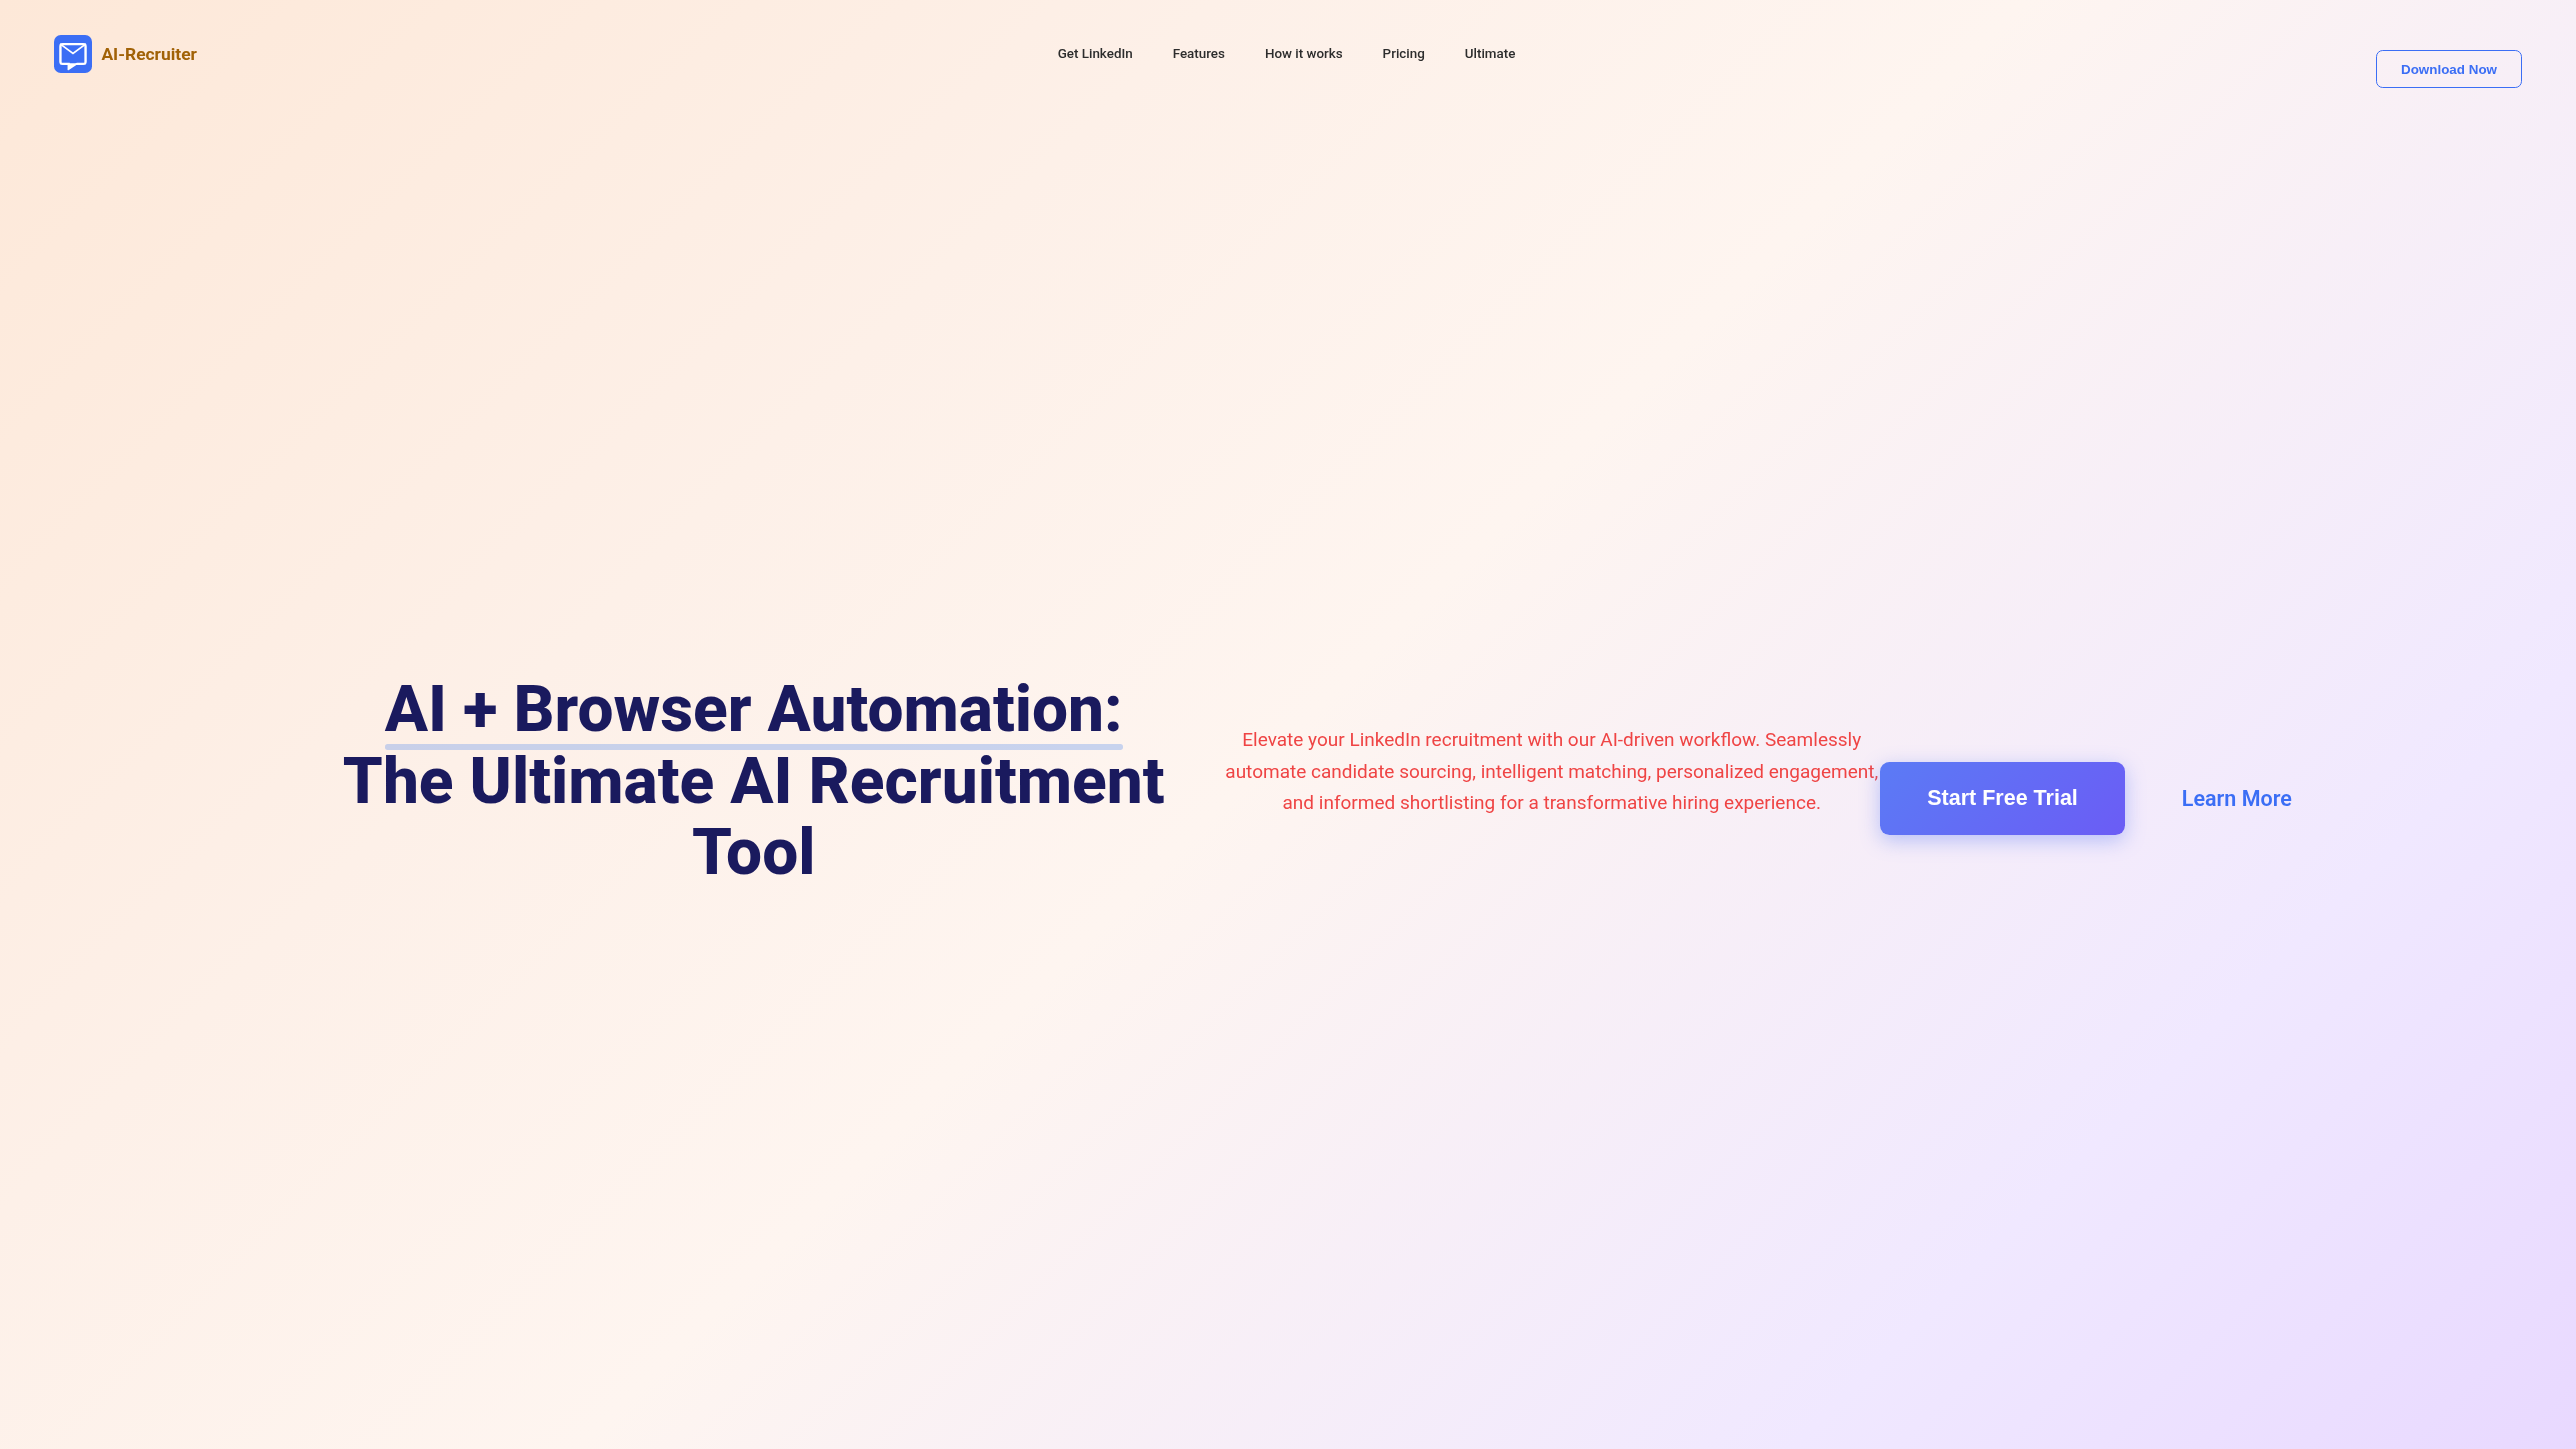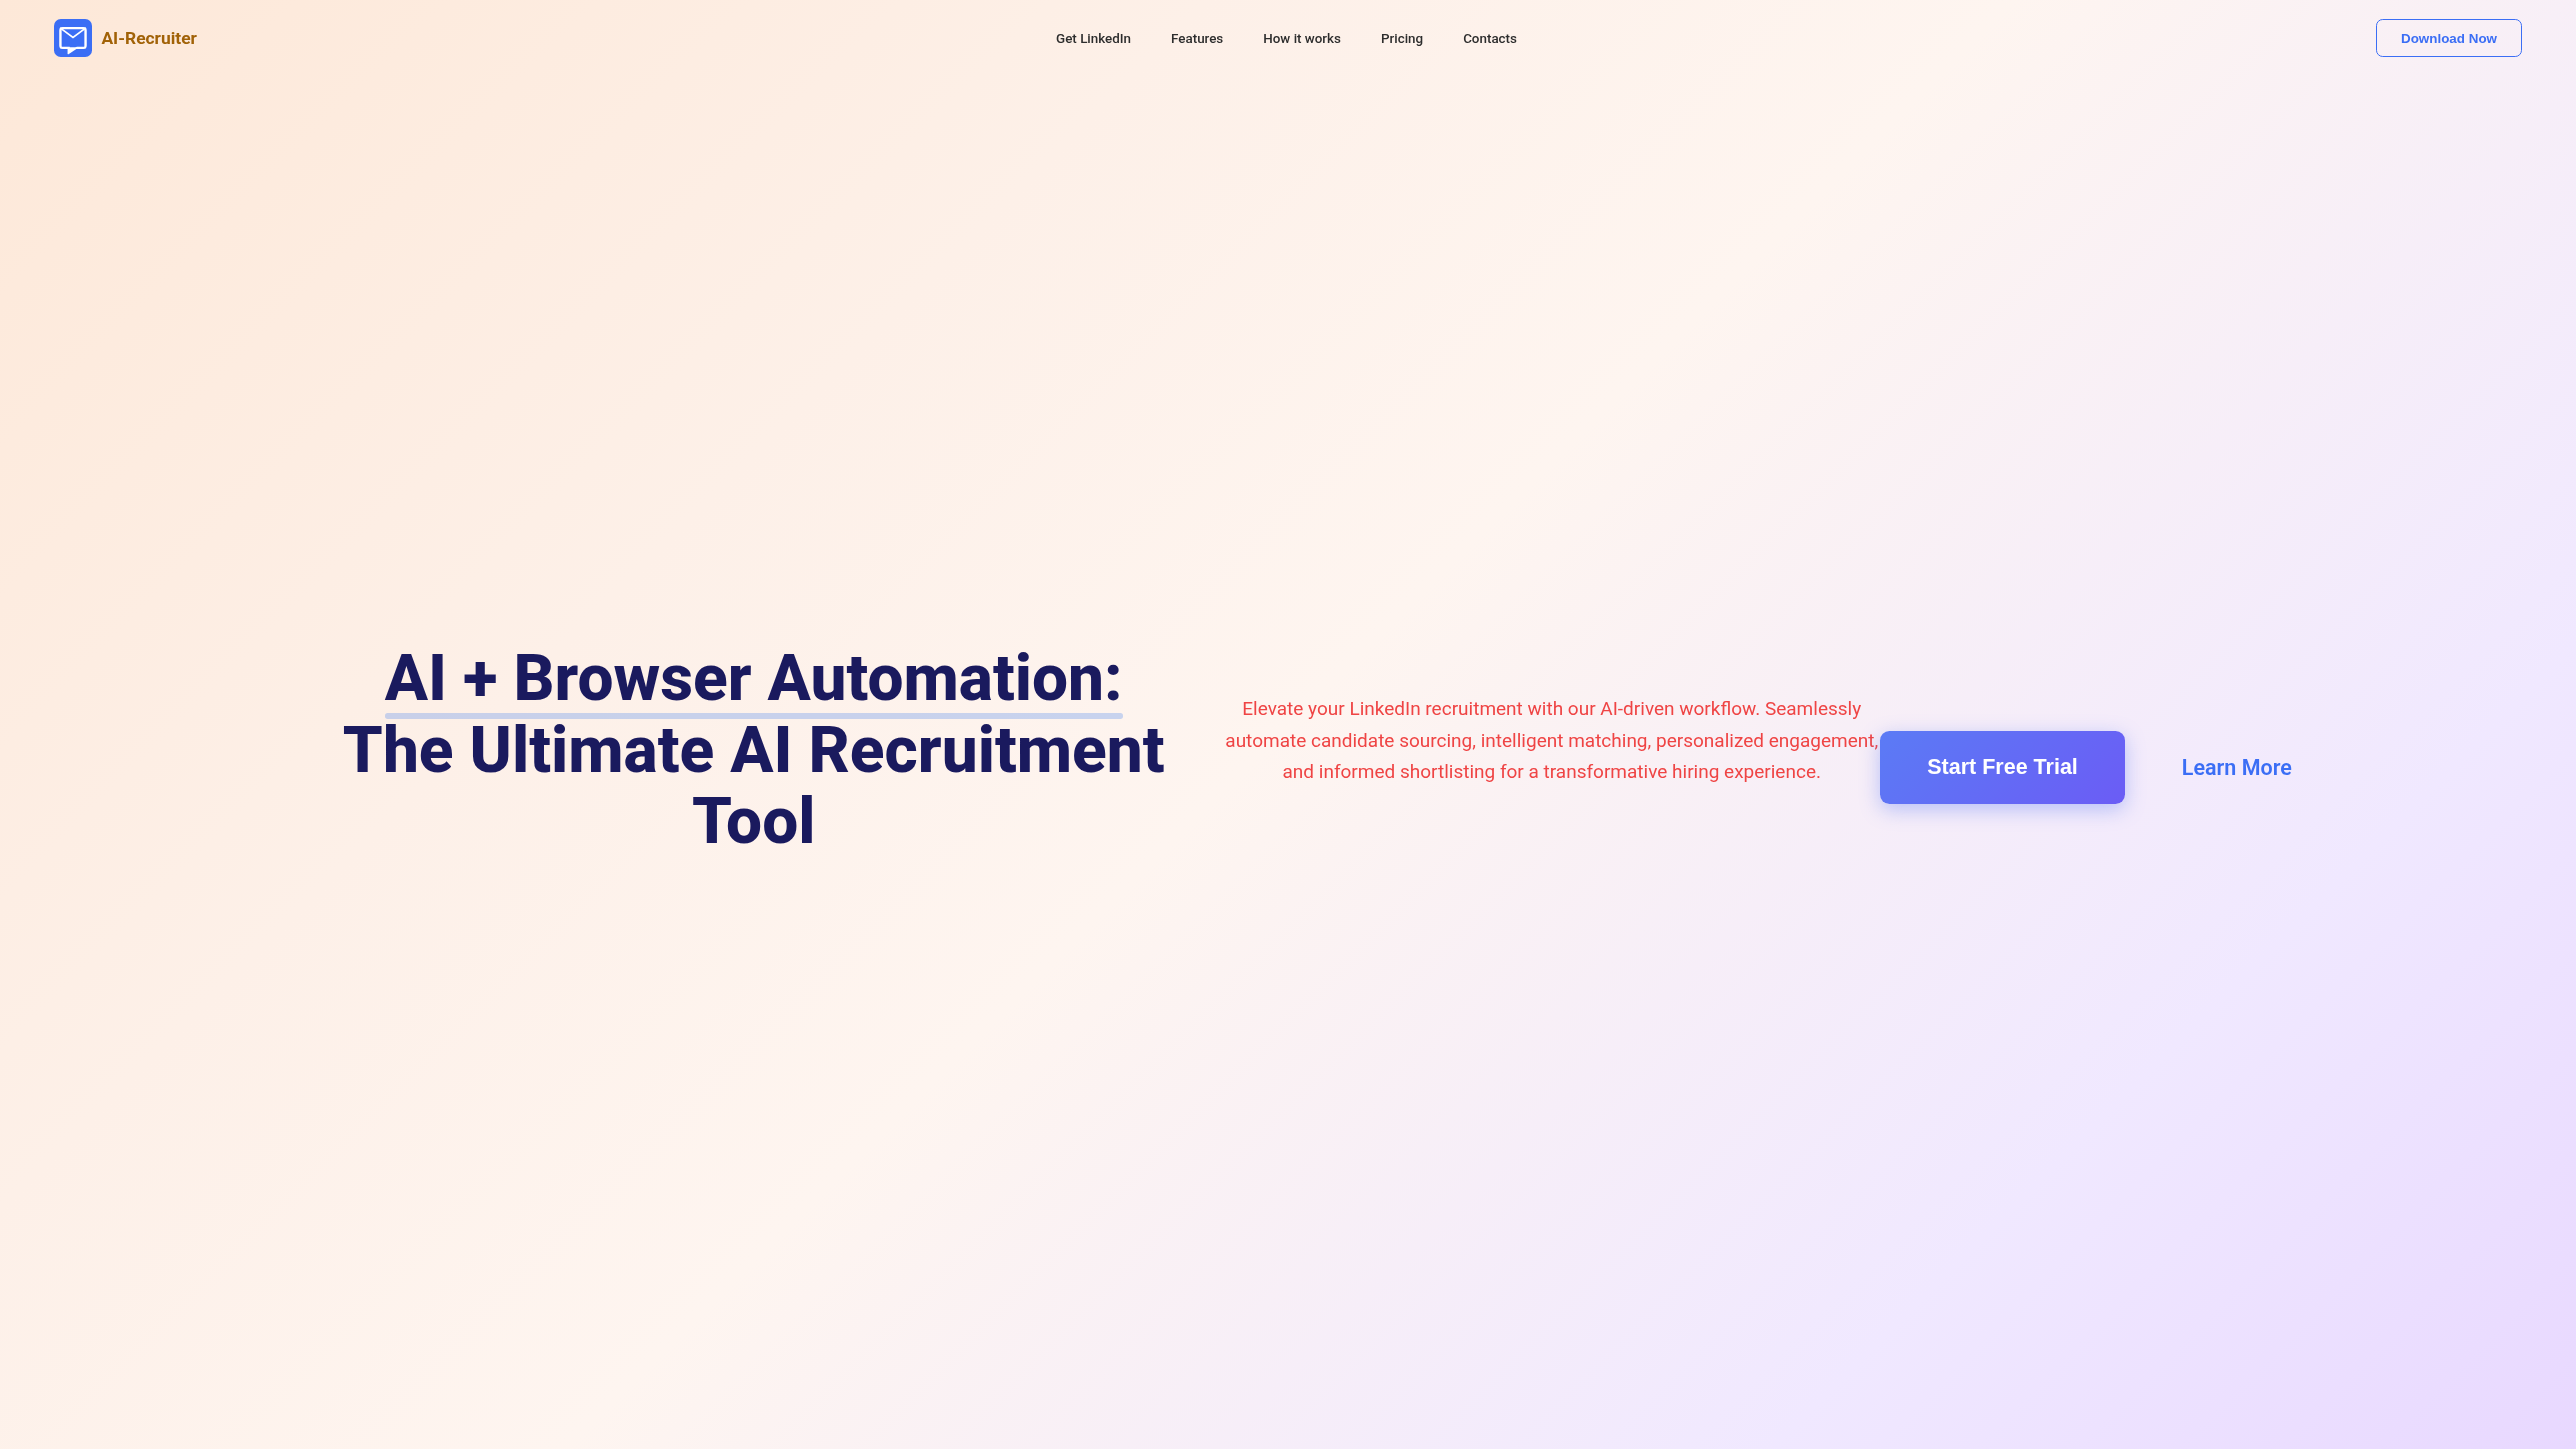--- a/index.html
+++ b/index.html
@@ -62,20 +62,21 @@
     .nav-cta {
       border: 1.7px solid #3b6ef5;
       border-radius: 6.7px;
       padding: 10.7px 24px;
       font-size: 13.4px;
       font-weight: 600;
       color: #3b6ef5;
       background: transparent;
       cursor: pointer;
       transition: all 0.2s;
+      margin-top: 31px;
     }
 
     
     .hero {
       display: flex;
       flex-direction: row;
       align-items: center;
       justify-content: center;
       text-align: center;
       padding: 54px 27px 40px;
@@ -162,21 +163,21 @@
       <path d="M20 43 L20 52 L32 43" fill="white"></path>
     </svg>
     <span class="logo-text">AI-Recruiter</span>
   </a>
 
   <ul class="nav-links">
     <li><a href="#">Get LinkedIn</a></li>
     <li><a href="#">Features</a></li>
     <li><a href="#">How it works</a></li>
     <li><a href="#">Pricing</a></li>
-    <li><a href="#">Contacts</a></li>
+    <li><a href="#">Ultimate</a></li>
   </ul>
 
   <button class="nav-cta">Download Now</button>
 </nav>
 
 <section class="hero">
   <h1 class="hero-title">
     <span class="highlight">AI + Browser Automation:</span>
     <br>
     <span>The Ultimate AI Recruitment Tool</span>

